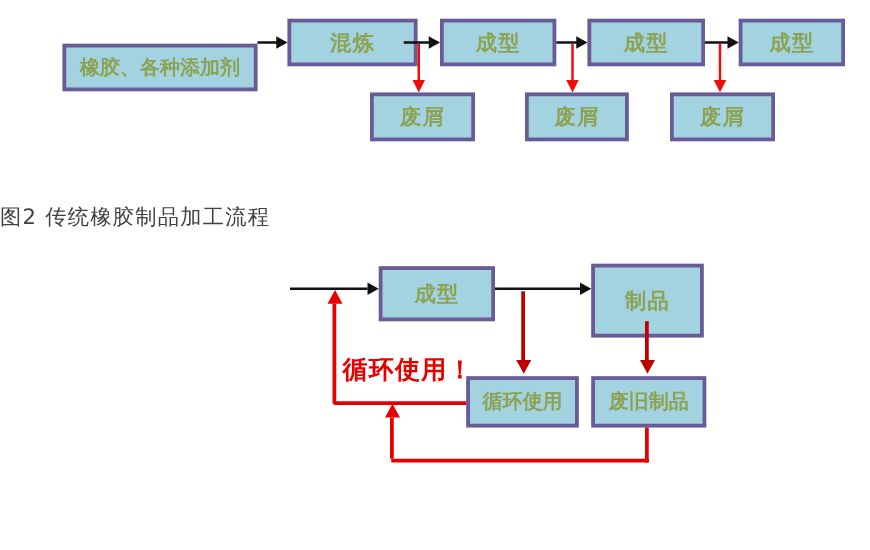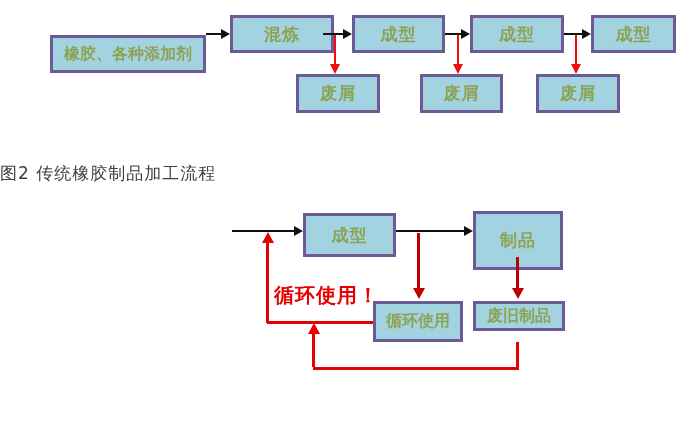--- a/index.html
+++ b/index.html
@@ -77,21 +77,21 @@
   <div class="ah ah-right" style="left:294px;top:226px;"></div>
   <div class="hline" style="left:396px;top:230px;width:68px;"></div>
   <div class="ah ah-right" style="left:464px;top:226px;"></div>
 
   <div class="vline-dred" style="left:417px;top:233px;height:55px;"></div>
   <div class="ah ah-down-dred" style="left:413px;top:288px;"></div>
   <div class="vline-dred" style="left:516px;top:257px;height:31px;"></div>
   <div class="ah ah-down-dred" style="left:512px;top:288px;"></div>
 
   <div class="box" style="left:373px;top:301px;width:90px;height:41px;font-size:16px;letter-spacing:0;">循环使用</div>
-  <div class="box" style="left:473px;top:301px;width:92px;height:30px;font-size:16px;letter-spacing:0;">废旧制品</div>
+  <div class="box" style="left:473px;top:301px;width:92px;height:41px;font-size:16px;letter-spacing:0;">废旧制品</div>
 
   <div class="loop" style="left:267px;top:321px;width:106px;height:3px;"></div>
   <div class="loop" style="left:266px;top:243px;width:3px;height:80px;"></div>
   <div class="ah ah-up-loop" style="left:262px;top:232px;"></div>
   <div class="loop" style="left:516px;top:342px;width:3px;height:28px;"></div>
   <div class="loop" style="left:313px;top:367px;width:206px;height:3px;"></div>
   <div class="loop" style="left:312px;top:334px;width:3px;height:33px;"></div>
   <div class="ah ah-up-loop" style="left:308px;top:323px;"></div>
 
   <div class="recycle-label">循环使用！</div>

